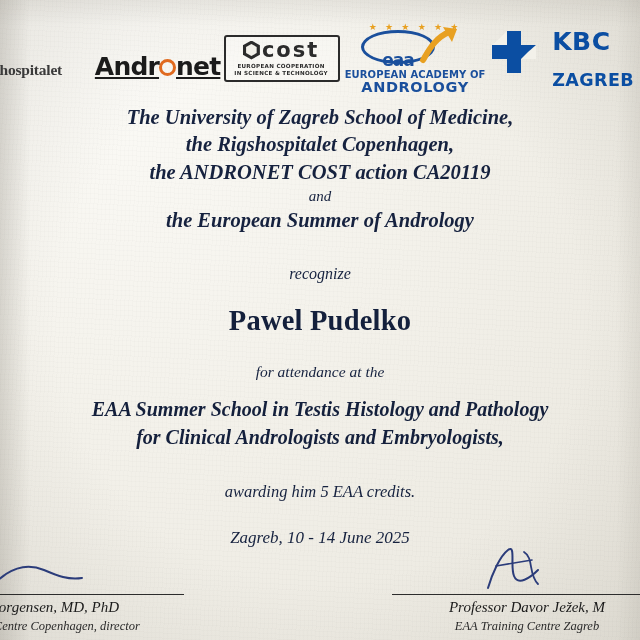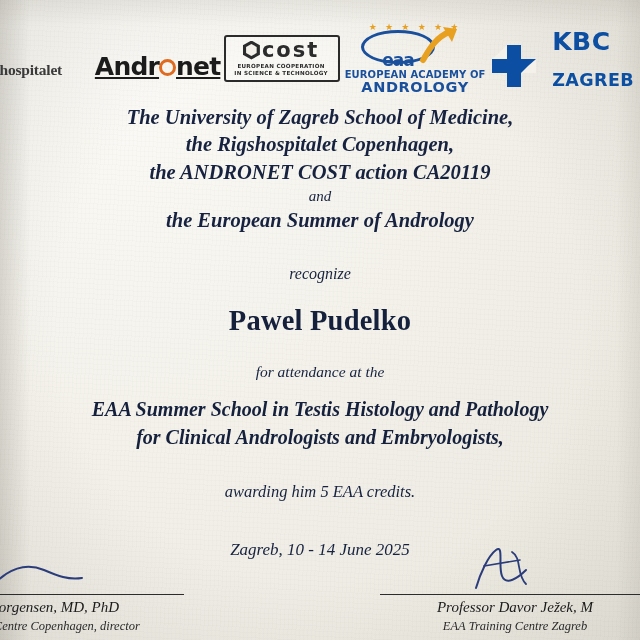--- a/index.html
+++ b/index.html
@@ -207,21 +207,21 @@
     font-size: 14.5px;
     font-weight: 700;
     color: #1a4f9c;
     letter-spacing: 0.6px;
     line-height: 1.05;
   }
 
   
   .logo-kbc {
     display: flex;
-    align-items: flex-end;
+    align-items: flex-start;
     gap: 14px;
     padding-top: 6px;
     padding-right: 2px;
   }
   .kbc-cross {
     width: 48px;
     height: 46px;
     position: relative;
   }
   .kbc-text {
@@ -291,29 +291,29 @@
     font-family: "Liberation Serif", serif;
     font-size: 16.5px;
     font-style: italic;
     margin-top: 30px;
     color: #16223f;
   }
   .place-date {
     font-family: "Liberation Serif", serif;
     font-size: 17px;
     font-style: italic;
-    margin-top: 38px;
+    margin-top: 26px;
     color: #16223f;
   }
 
   
   .signatures {
     position: absolute;
     left: 0;
-    right: 16px;
+    right: 4px;
     bottom: 0;
     height: 120px;
     z-index: 3;
   }
   .sig-block {
     position: absolute;
     bottom: 6px;
     text-align: center;
   }
   .sig-left { left: -66px; width: 250px; }

